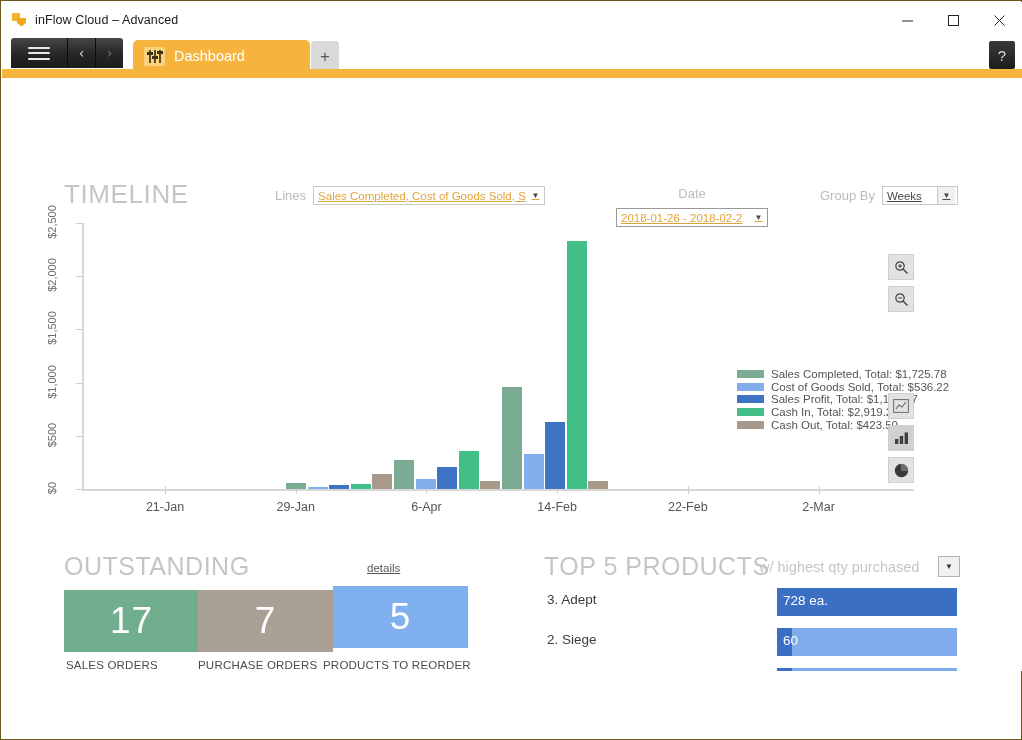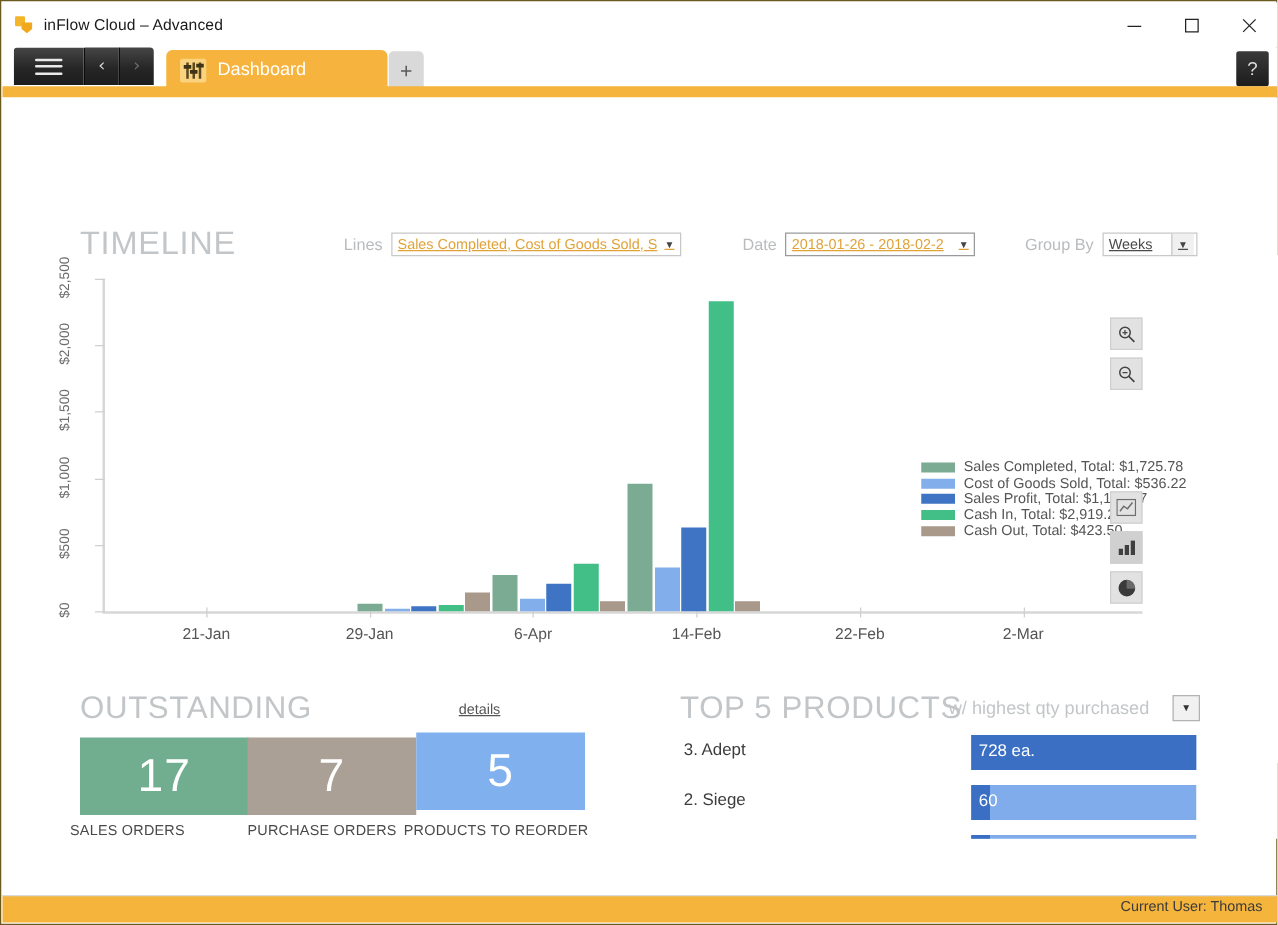--- a/index.html
+++ b/index.html
@@ -232,21 +232,21 @@
     <div class="tl-title">TIMELINE</div>
 
     <div class="ctl" style="left:273px;">
       <span class="lbl">Lines</span>
       <span class="sel" id="lines-sel">
         <span class="txt">Sales Completed, Cost of Goods Sold, S</span>
         <span class="arw">▼</span>
       </span>
     </div>
 
-    <div class="ctl" style="left:592px;">
+    <div class="ctl" style="left:614px;flex-direction:column;">
       <span class="lbl">Date</span>
       <span class="sel boxed" id="date-sel">
         <span class="txt">2018-01-26 - 2018-02-2</span>
         <span class="arw">▼</span>
       </span>
     </div>
 
     <div class="ctl" style="left:818px;">
       <span class="lbl">Group By</span>
       <span class="sel weeks grey" id="group-sel">
@@ -379,21 +379,21 @@
         </div>
       </div>
     </div>
 
     <div class="out-title">OUTSTANDING</div>
     <div class="details">details</div>
     <div id="tiles">
         <div class="tile" style="left: 62px; top: 512px; background: rgb(113, 174, 143);">
           <span class="tilenum">17</span>
         </div>
-        <div class="tilelab" style="left: 54px; top: 581px;">SALES ORDERS</div>
+        <div class="tilelab" style="left: 64px; top: 581px;">SALES ORDERS</div>
         <div class="tile" style="left: 196px; top: 512px; background: rgb(171, 160, 149);">
           <span class="tilenum">7</span>
         </div>
         <div class="tilelab" style="left: 196px; top: 581px;">PURCHASE ORDERS</div>
         <div class="tile" style="left: 331px; top: 508px; background: rgb(128, 176, 238);">
           <span class="tilenum">5</span>
         </div>
         <div class="tilelab" style="left: 321px; top: 581px;">PRODUCTS TO REORDER</div>
         <div class="tile" style="left: 62px; top: 607px; background: rgb(133, 189, 255);">
           <span class="tilenum">1</span>
@@ -434,18 +434,14 @@
           <div class="pname">4. Starport</div>
           <div class="ptrack">
             <div class="pfill" style="width: 8.3%;"></div>
             <div class="pval">50</div>
           </div>
         </div>
       </div>
 
   </div>
 
-  <div class="statusbar">
-    <div class="statusline"></div>
-    <div class="statustxt">Current User:   Thomas</div>
-  </div>
 
 </div>
 
 </body></html>

